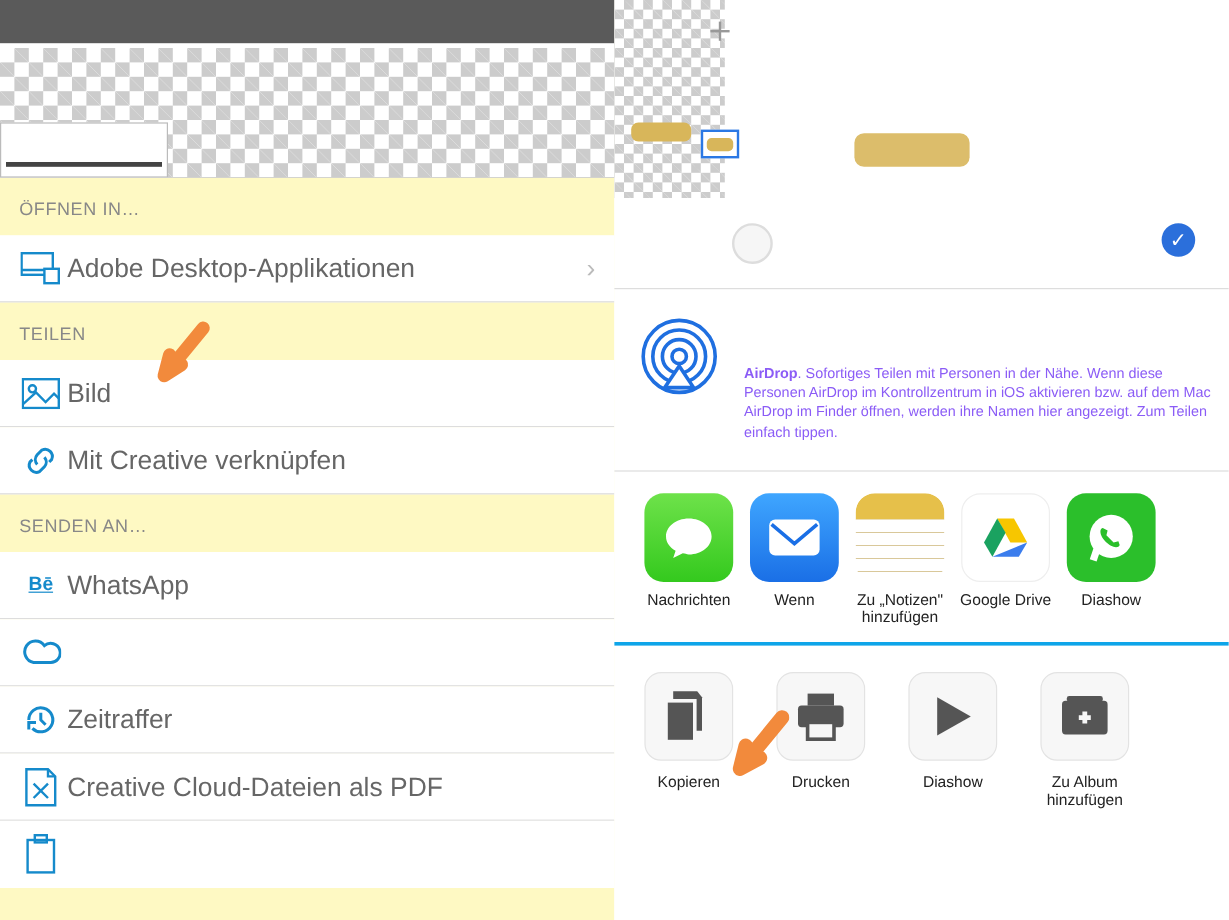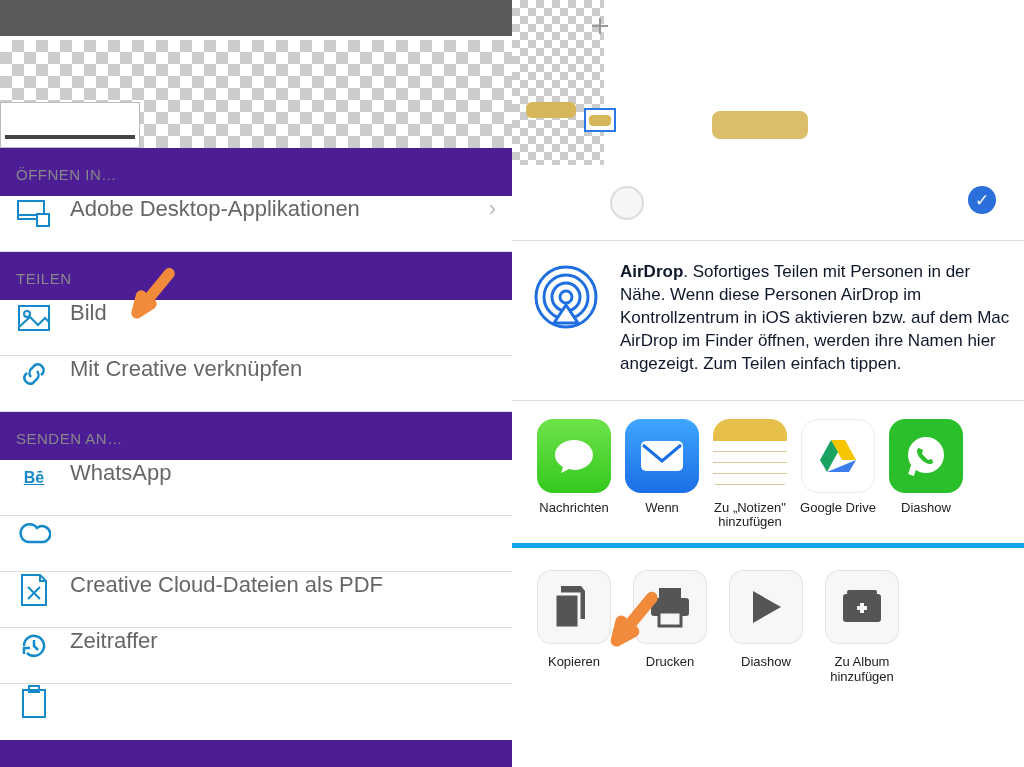--- a/index.html
+++ b/index.html
@@ -1,30 +1,30 @@
 <!DOCTYPE html>
 <html><head>
 <meta charset="utf-8">
 <style>
 * { margin:0; padding:0; box-sizing:border-box; font-family:-apple-system,Helvetica,Arial,sans-serif; }
 body { width:1024px; height:767px; overflow:hidden; background:#fff; display:flex; }
-.left { width:512px; height:767px; background:#4c1d95; display:flex; flex-direction:column; }
+.left { width:512px; height:767px; background:#fef9c3; display:flex; flex-direction:column; }
 .right { width:512px; height:767px; background:#fff; display:flex; flex-direction:column; position:relative; }
 
 .left-top { height:148px; background:#5a5a5a; position:relative; }
 .left-top .white-strip { position:absolute; left:0; top:36px; width:100%; height:4px; background:#fff; }
 .left-top .checker { position:absolute; left:0; top:40px; width:100%; height:108px;
   background-color:#fff;
   background-image:linear-gradient(45deg,#ccc 25%,transparent 25%,transparent 75%,#ccc 75%),linear-gradient(45deg,#ccc 25%,transparent 25%,transparent 75%,#ccc 75%);
   background-size:24px 24px; background-position:0 0,12px 12px; }
 .left-top .thumb { position:absolute; left:0; top:102px; width:140px; height:46px; background:#fff; border:1px solid #bbb; }
 .left-top .thumb:before { content:""; position:absolute; left:4px; top:32px; width:130px; height:4px; background:#444; }
 
 .section-header { height:48px; padding:18px 16px 0 16px; font-size:15px; color:#888; letter-spacing:0.5px; }
-.row { height:56px; padding:0 16px; background:#fff; border-bottom:1px solid #ddd; display:flex; align-items:flex-start; gap:18px; cursor:pointer; }
+.row { height:56px; padding:0 16px; background:#fff; border-bottom:1px solid #ddd; display:flex; align-items:center; gap:4px; cursor:pointer; }
 .row .icon-wrap { width:36px; height:36px; display:flex; align-items:center; justify-content:center; color:#158acb; }
 .row .label { font-size:22px; color:#666; font-weight:300; flex:1; }
 .row .chev { color:#bbb; font-size:22px; }
 
 .arrow1 { position:absolute; left:120px; top:268px; width:60px; height:60px; color:#f28a3c; z-index:5; transform:rotate(-12deg); pointer-events:none; }
 .arrow2 { position:absolute; left:598px; top:592px; width:64px; height:64px; color:#f28a3c; z-index:5; transform:rotate(-10deg); pointer-events:none; }
 
 .right-top { height:240px; position:relative; }
 .right-top .checker2 { position:absolute; left:0; top:0; width:92px; height:165px;
   background-image:linear-gradient(45deg,#ccc 25%,transparent 25%,transparent 75%,#ccc 75%),linear-gradient(45deg,#ccc 25%,transparent 25%,transparent 75%,#ccc 75%);
@@ -37,29 +37,29 @@
 .right-top .plus:after  { left:0; top:7px; width:16px; height:2px; }
 .right-top .sketch { position:absolute; left:200px; top:105px; width:96px; height:42px; }
 .right-top .sketch:before { content:""; position:absolute; left:0; top:6px; width:96px; height:28px; background:#d8b65a; border-radius:8px; filter:opacity(0.9); }
 .right-top .sketchA { position:absolute; left:14px; top:96px; width:60px; height:30px; }
 .right-top .sketchA:before { content:""; position:absolute; left:0; top:6px; width:50px; height:16px; background:#d8b65a; border-radius:6px; }
 .right-top .checkmark { position:absolute; right:28px; top:186px; width:28px; height:28px; border-radius:14px; background:#2b6fdb; display:flex;align-items:center;justify-content:center; color:#fff; font-size:17px; }
 .right-top .circle-tool { position:absolute; left:98px; top:186px; width:34px; height:34px; border:2px solid #ddd; border-radius:50%; background:#f6f6f6; }
 
 .airdrop-block { border-top:1px solid #ddd; border-bottom:1px solid #ddd; padding:20px 10px 24px 18px; display:flex; gap:18px; align-items:flex-start; }
 .airdrop-icon { width:72px; height:72px; flex-shrink:0; }
-.airdrop-text { font-size:17px; color:#0f172a; line-height:1.35; }
+.airdrop-text { font-size:12px; color:#8b5cf6; line-height:1.35;margin-top:42px; }
 .airdrop-text b { font-weight:700; }
 
-.app-row { border-bottom:5px solid #0ea5e9; padding:18px 4px 14px 18px; display:flex; overflow:hidden; }
+.app-row { border-bottom:3px solid #0ea5e9; padding:18px 4px 14px 18px; display:flex; overflow:hidden; }
 .app { width:88px; display:flex; flex-direction:column; align-items:center; gap:8px; cursor:pointer; }
 .app .tile { width:74px; height:74px; border-radius:16px; display:flex; align-items:center; justify-content:center; font-size:40px; color:#fff; }
 .app .cap { font-size:13px; color:#222; text-align:center; line-height:1.1; min-height:28px; }
 
-.action-row { padding:22px 4px 14px 18px; display:flex; gap:8px; overflow:hidden; }
+.action-row { padding:22px 4px 14px 18px; display:flex; gap:22px; overflow:hidden; }
 .action { width:88px; display:flex; flex-direction:column; align-items:center; gap:10px; cursor:pointer; }
 .action .tile { width:74px; height:74px; border-radius:14px; background:#f7f7f7; border:1px solid #e3e3e3; display:flex; align-items:center; justify-content:center; color:#555; }
 .action .cap { font-size:13px; color:#222; text-align:center; }
 
 .tile-green{background:linear-gradient(#6ee24a,#34c91e);} .tile-blue{background:linear-gradient(#3fa6ff,#1a6fe6);} .tile-notes{background:linear-gradient(#fff,#fff);} .tile-drive{background:#fff;border:1px solid #eee;} .tile-wa{background:#2bbf2b;}
 
 </style>
 </head>
 <body>
 
@@ -111,37 +111,37 @@
   </div>
   <div class="row">
     <span class="icon-wrap">
       <svg width="34" height="24" viewBox="0 0 34 24" fill="none" stroke="currentColor" stroke-width="2.5">
         <path d="M11 20 a9 9 0 1 1 9-14 a8 8 0 1 1 4 14 Z"></path>
       </svg>
     </span>
   </div>
   <div class="row">
     <span class="icon-wrap">
+      <svg width="32" height="32" viewBox="0 0 32 32" fill="none" stroke="currentColor" stroke-width="2.5">
+        <path d="M6 16 a10 10 0 1 1 3 7"></path>
+          <path d="M6 24 v-6 h6"></path>
+          <path d="M16 10 v6 l4 4"></path>
+      </svg>
+    </span>
+    <span class="label">Zeitraffer</span>
+  </div>
+  <div class="row">
+    <span class="icon-wrap">
       <svg width="28" height="34" viewBox="0 0 28 34" fill="none" stroke="currentColor" stroke-width="2">
         <path d="M2 2 h18 l6 6 v24 h-24 Z"></path>
           <path d="M20 2 v6 h6"></path>
           <path d="M8 14 l12 12 M20 14 l-12 12"></path>
       </svg>
     </span>
     <span class="label">Creative Cloud-Dateien als PDF</span>
-  </div>
-  <div class="row">
-    <span class="icon-wrap">
-      <svg width="32" height="32" viewBox="0 0 32 32" fill="none" stroke="currentColor" stroke-width="2.5">
-        <path d="M6 16 a10 10 0 1 1 3 7"></path>
-          <path d="M6 24 v-6 h6"></path>
-          <path d="M16 10 v6 l4 4"></path>
-      </svg>
-    </span>
-    <span class="label">Zeitraffer</span>
   </div>
   <div class="row" style="border-bottom:none;">
     <span class="icon-wrap">
       <svg width="28" height="34" viewBox="0 0 28 34" fill="none" stroke="currentColor" stroke-width="2">
         <rect x="3" y="5" width="22" height="27"></rect>
           <rect x="9" y="1" width="10" height="6"></rect>
       </svg>
     </span>
   </div>
 

